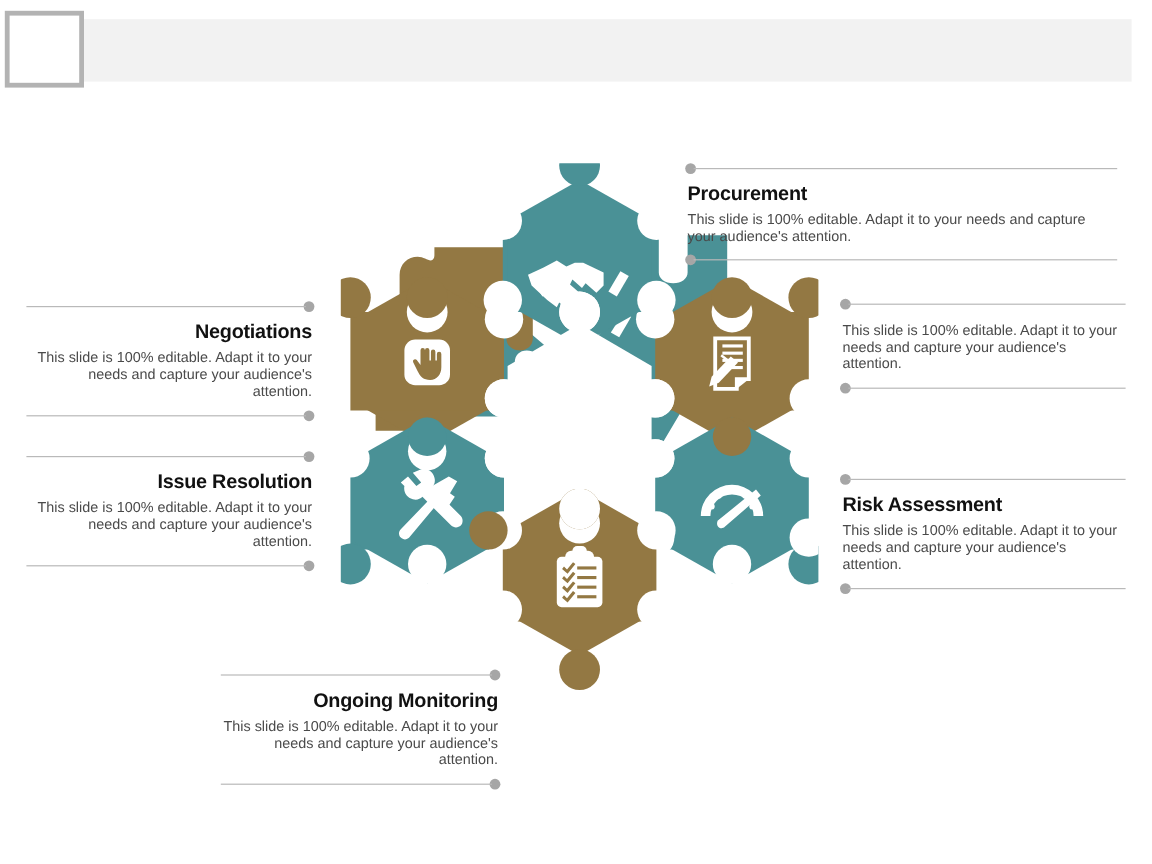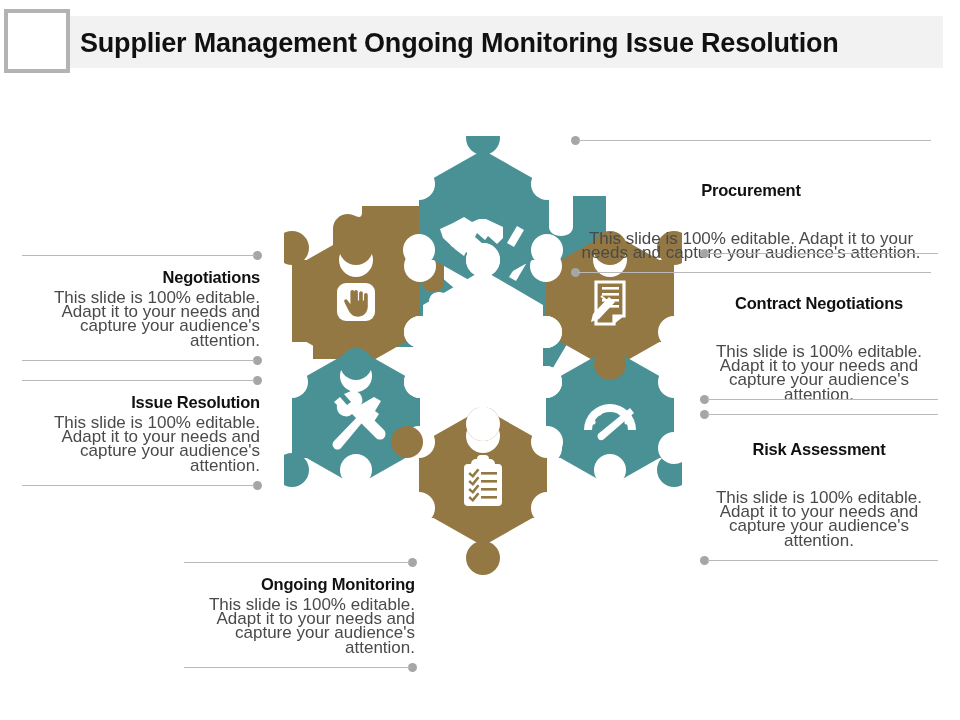--- a/index.html
+++ b/index.html
@@ -42,23 +42,23 @@
   .callout.right .rule .dot{left:0;}
   .callout.right .rule .line{left:7px;right:0;}
   .callout.left  .rule .dot{right:0;}
   .callout.left  .rule .line{left:0;right:7px;}
 
   .callout h3{
     margin:0;font-size:16.5px;font-weight:bold;color:#111111;
     line-height:21px;letter-spacing:-0.2px;
   }
   .callout p{
-    margin:0;font-size:17px;color:#4a4a4a;line-height:14.2px;
-  }
-  .callout.right h3,.callout.right p{text-align:center;margin-top:28px;}
+    margin:0;font-size:12px;color:#4a4a4a;line-height:14.2px;
+  }
+  .callout.right h3,.callout.right p{text-align:left;}
   .callout.left  h3,.callout.left  p{text-align:right;}
   .callout .body{padding:0 2px;}
   .c-gap-top{height:7px;}
   .c-gap-mid{height:3px;}
   .c-gap-bot{height:8px;}
 
   
   #cb-procurement         {left:571px;top:136px;width:360px;}
   #cb-contract            {left:700px;top:249px;width:238px;}
   #cb-risk                {left:700px;top:395px;width:238px;}
@@ -73,21 +73,20 @@
   .pz-brown{fill:#937843;}
   .ic{fill:#ffffff;}
 </style>
 </head>
 <body>
 
 <div id="slide">
 
   <div class="hdr-bar"></div>
   <div class="hdr-box"></div>
-  <div class="hdr-title">Supplier Management Ongoing Monitoring Issue Resolution</div>
 
   <div id="puzzle">
     <svg viewBox="0 0 398 470" xmlns="http://www.w3.org/2000/svg">
 
       <g>
         <path class="pz-teal" d="
           M 199 29
           c 10,0 17,7 17,15 c 0,6 -4,9 -4,12 c 0,2 2,4 5,4
           l 48,0 l 0,31
           c 0,5 5,9 12,9 c 7,0 12,-4 12,-9 l 0,-31 l 33,0
@@ -276,21 +275,20 @@
     </div>
   </div>
 
   <div class="callout right" id="cb-contract">
     <div class="rule">
       <span class="dot"></span>
       <span class="line"></span>
     </div>
     <div class="c-gap-top"></div>
     <div class="body">
-      <h3>Contract Negotiations</h3>
       <div class="c-gap-mid"></div>
       <p>This slide is 100% editable. Adapt it to your needs and capture your audience's attention.</p>
     </div>
     <div class="c-gap-bot"></div>
     <div class="rule">
       <span class="dot"></span>
       <span class="line"></span>
     </div>
   </div>
 

